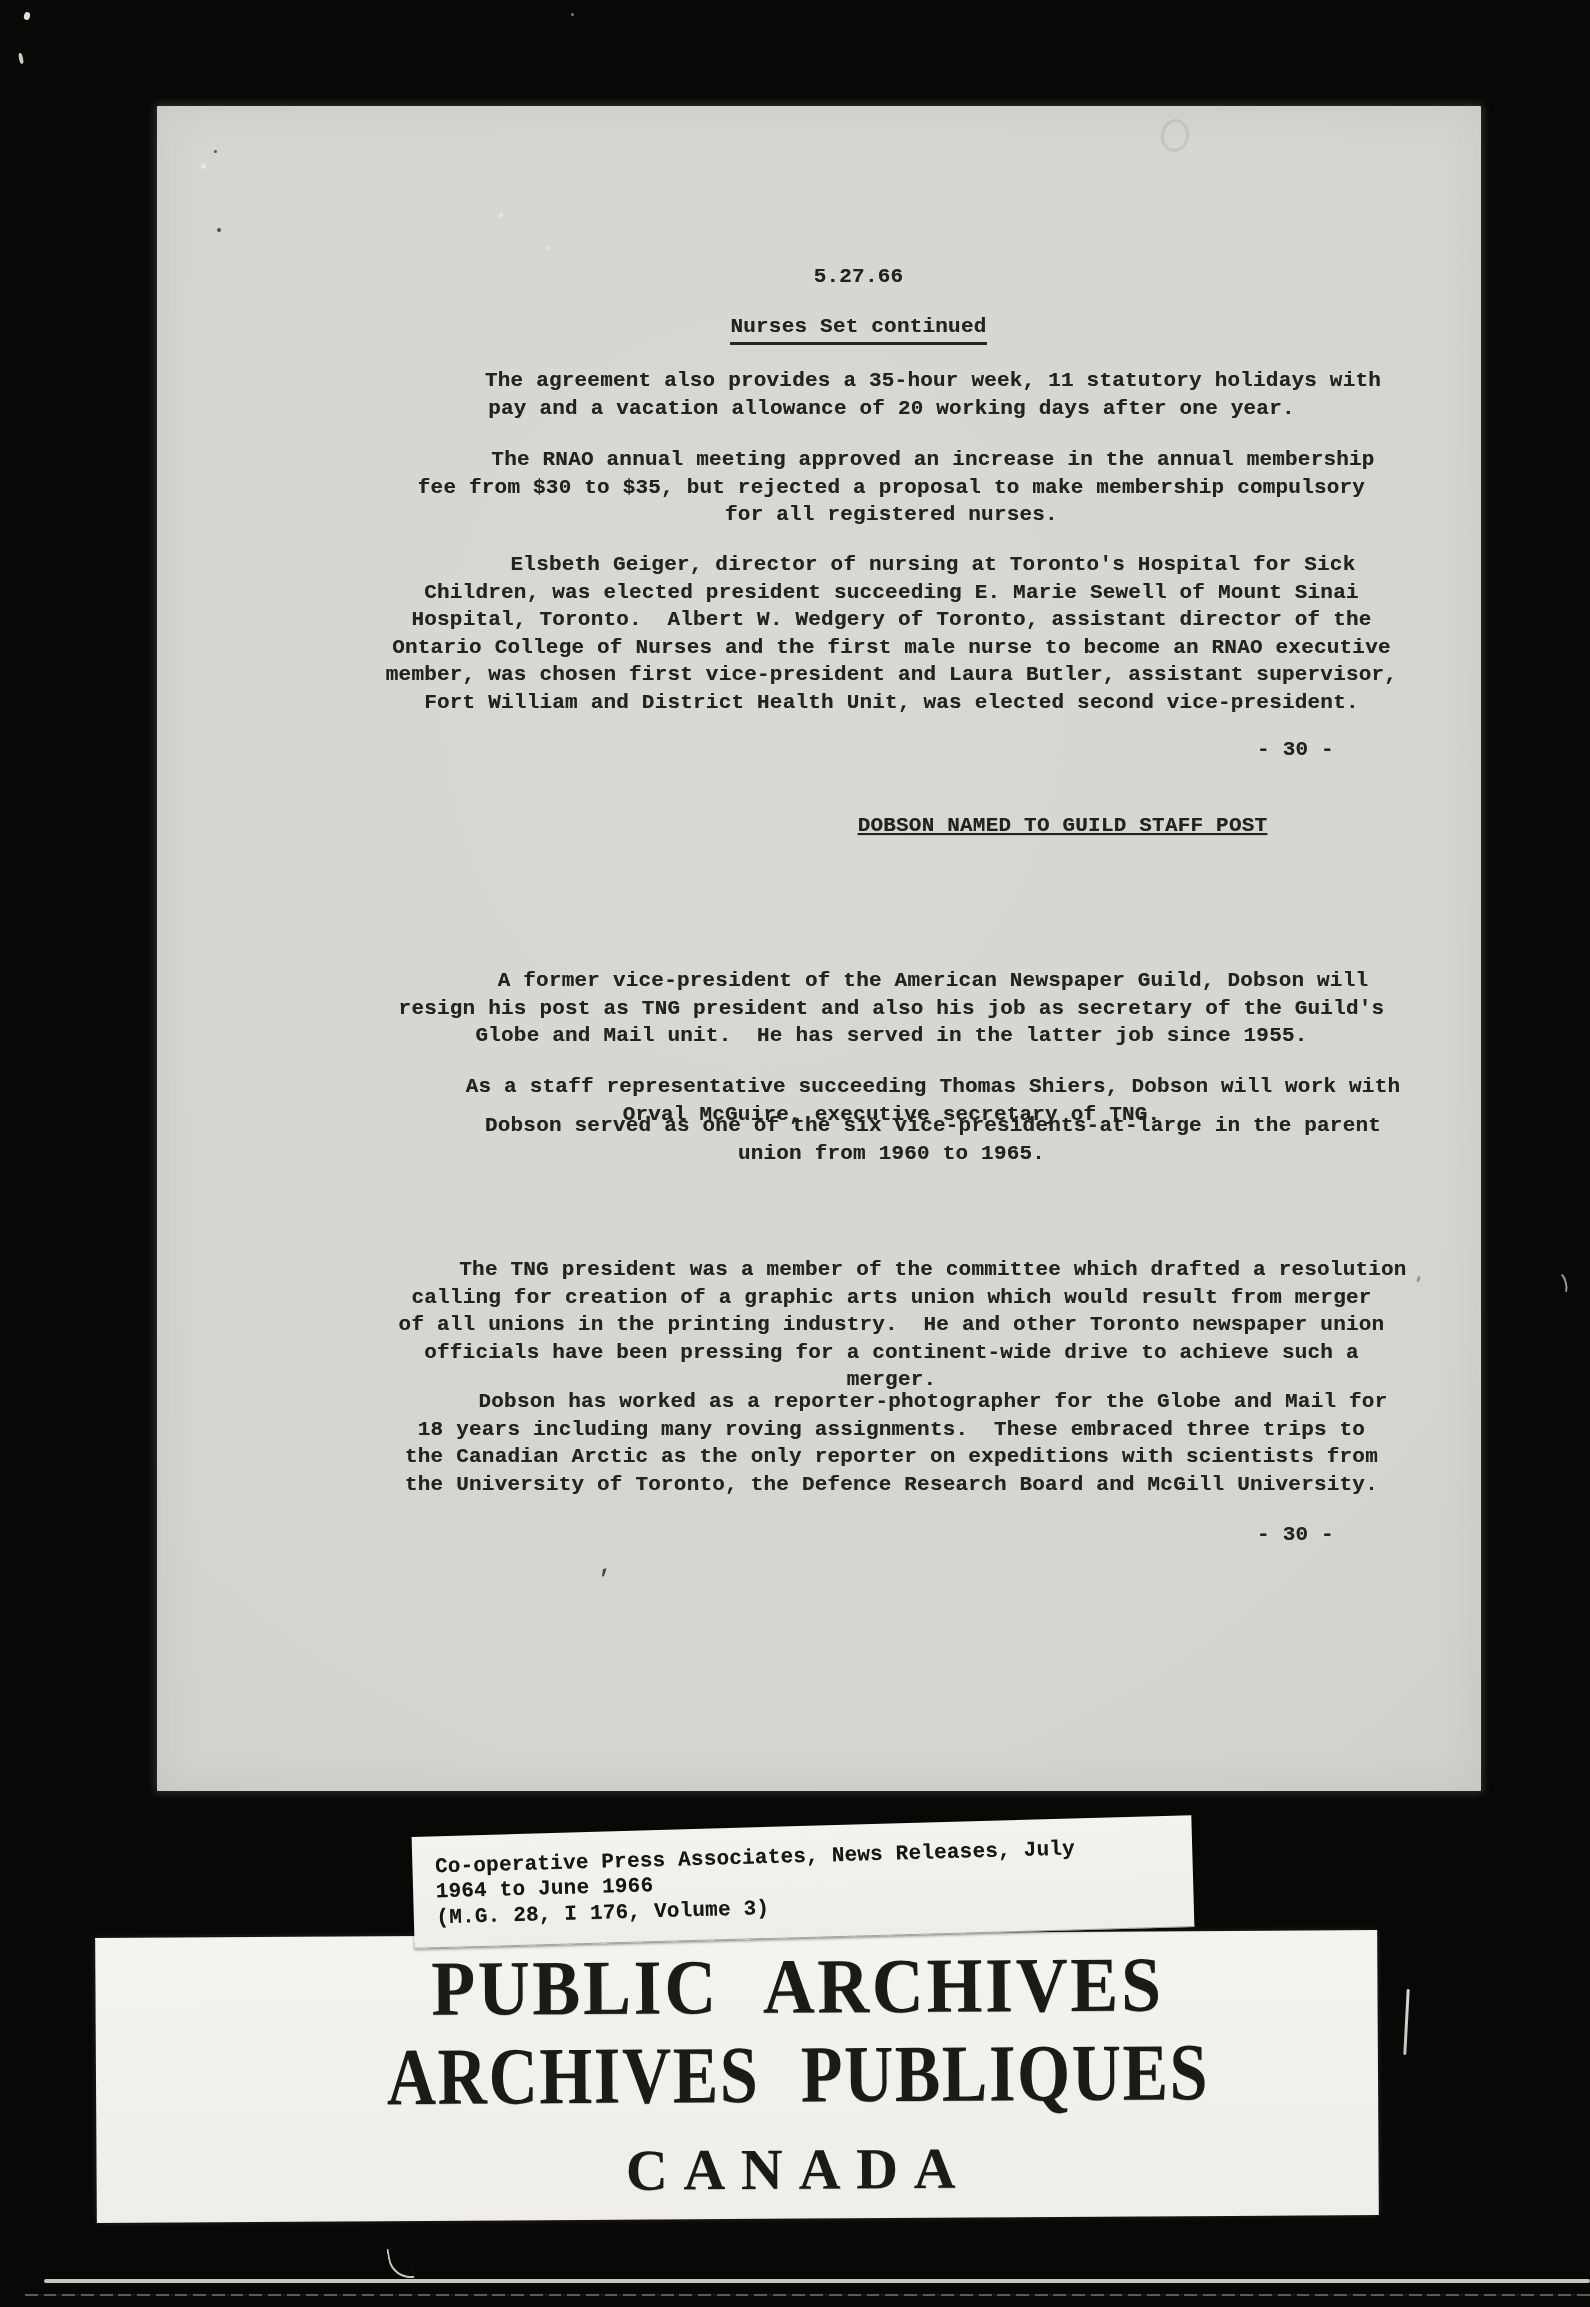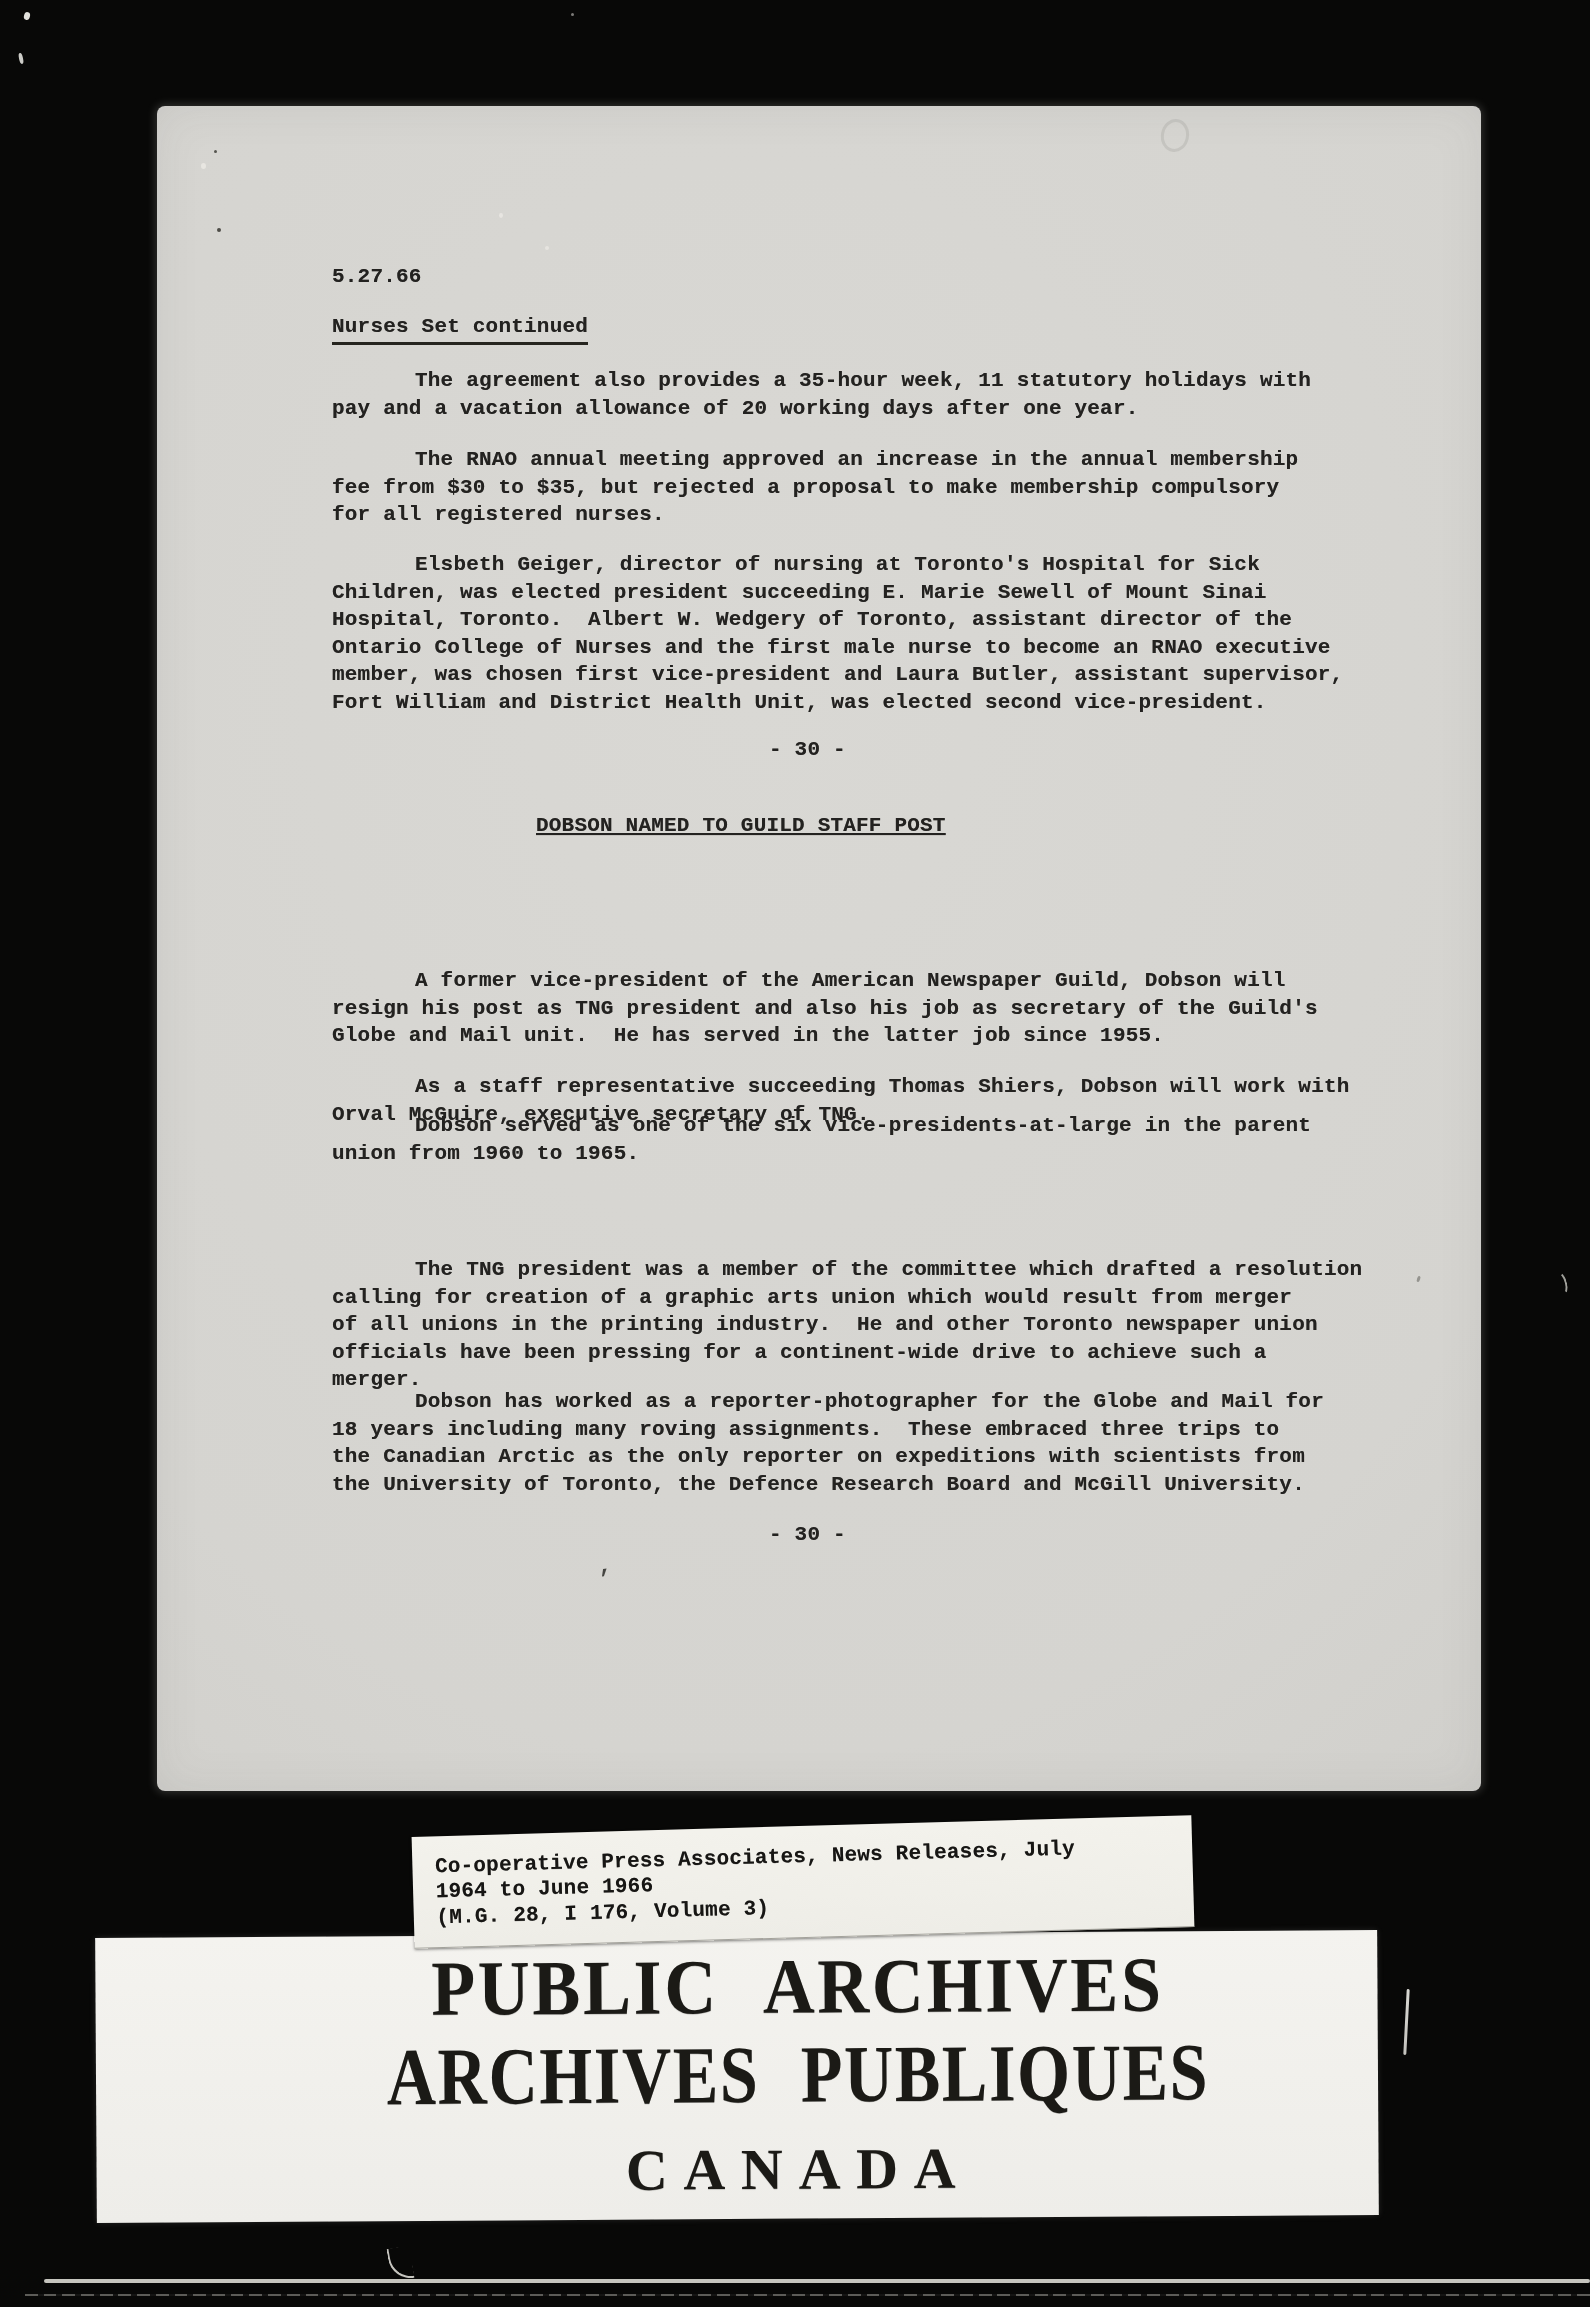--- a/index.html
+++ b/index.html
@@ -9,32 +9,33 @@
     overflow:hidden;
     position:relative;
     font-family:"Liberation Mono", monospace;
   }
   .stage{position:absolute;inset:0;}
 
   
   .paper{
     position:absolute;left:157px;top:106px;width:1324px;height:1685px;
     background:radial-gradient(120% 115% at 45% 35%, #d9d8d4 0%, #d5d4d0 55%, #cac9c5 100%);
-    border-radius:8px;
+    border-radius:1px;
     box-shadow:0 0 8.9px 1.5px rgba(205,204,200,.20), inset 0 0 44px rgba(90,90,86,.10);
+    text-align:center;
   }
   .typed{position:absolute;inset:0;}
   .blk{
     position:absolute;left:175px;width:1053px;
     font:700 21px/27.6px "Liberation Mono", monospace;
     color:#232220;letter-spacing:0.2px;
     white-space:pre-wrap;
     text-shadow:0 0.2px 0.6px rgba(25,24,22,.5);
   }
-  .para{text-indent:83px;}
+  .para{text-indent:83px;margin-left:33px;}
   .underlined{display:inline-block;border-bottom:3px solid #26251f;padding-bottom:1.5px;}
   .thirty{padding-left:437px;}
   .headline2{padding-left:204px;text-decoration:underline;}
 
   
   .mark{position:absolute;}
   .dot{border-radius:50%;background:#35342f;}
   .fleck{border-radius:50%;background:#eceae5;}
   .ring{border:3.4px solid rgba(110,110,104,.16);border-radius:50%;}
   .comma{font:700 22.6px "Liberation Mono",monospace;color:rgba(44,43,40,.85);transform:rotate(-6deg);}

